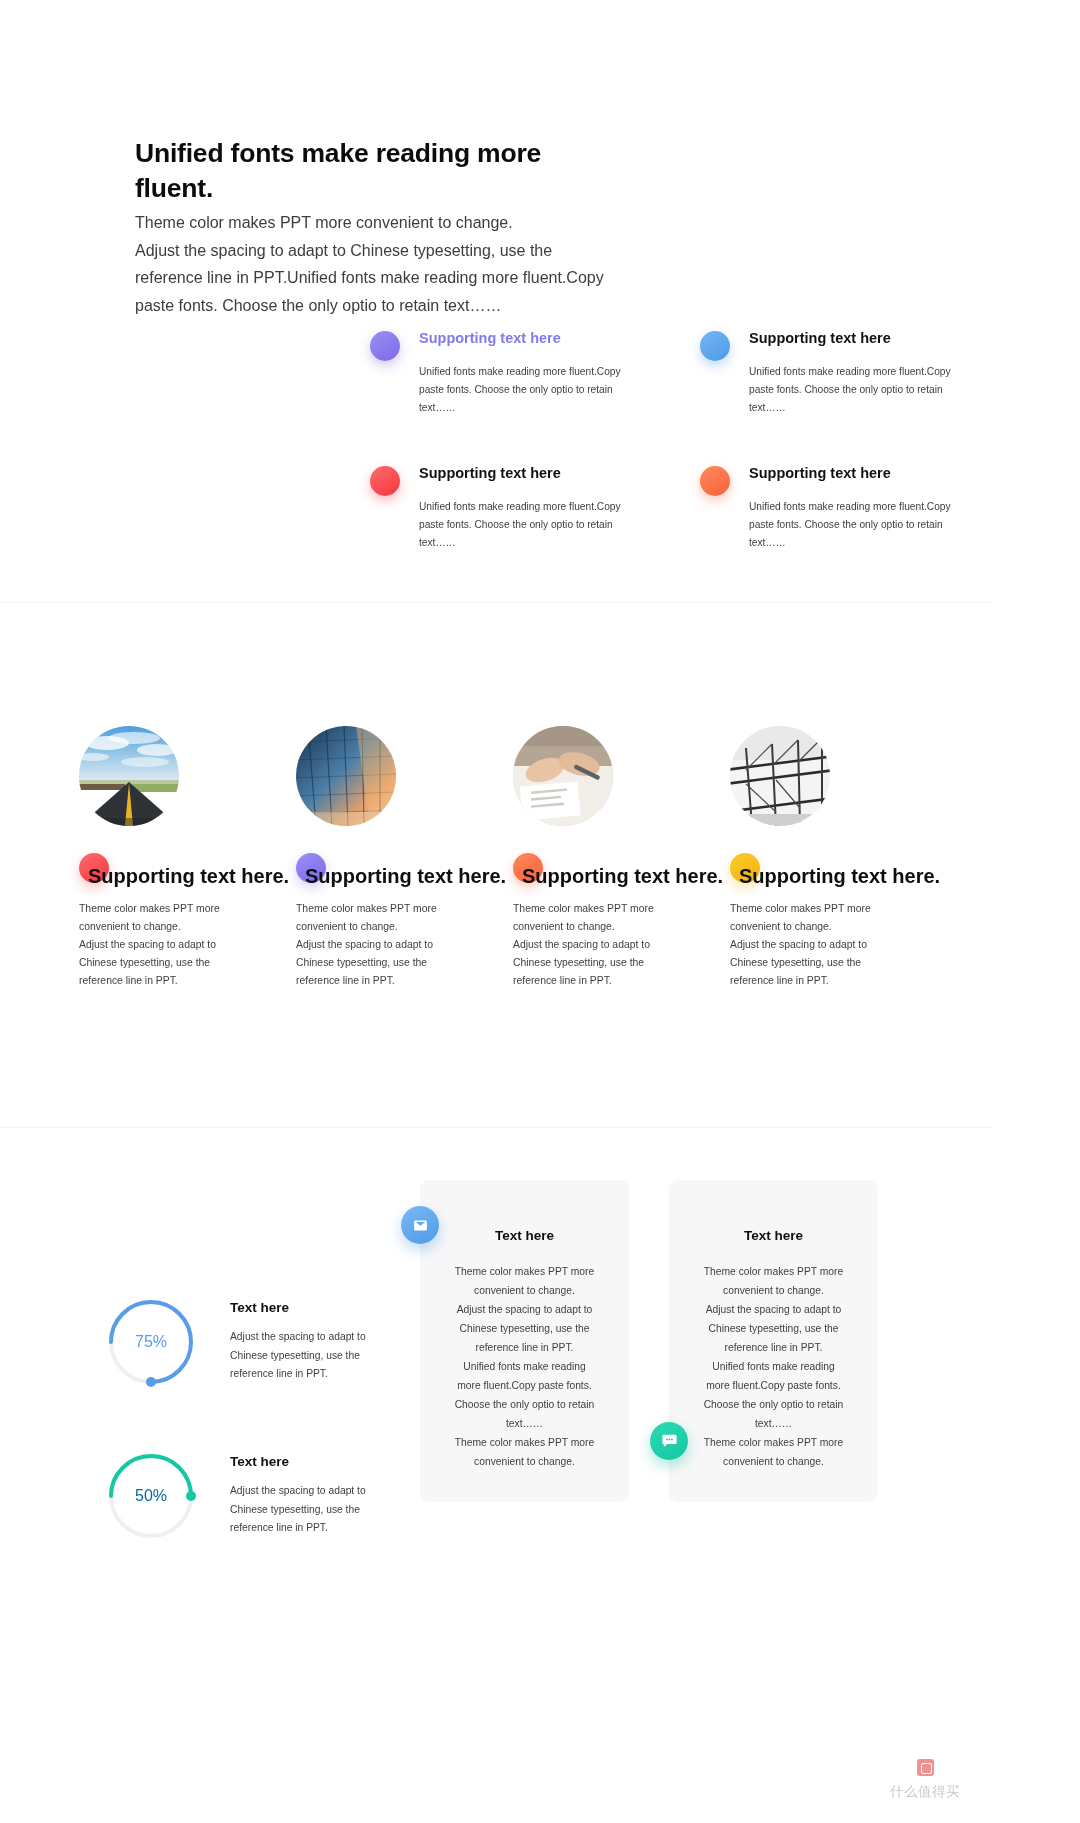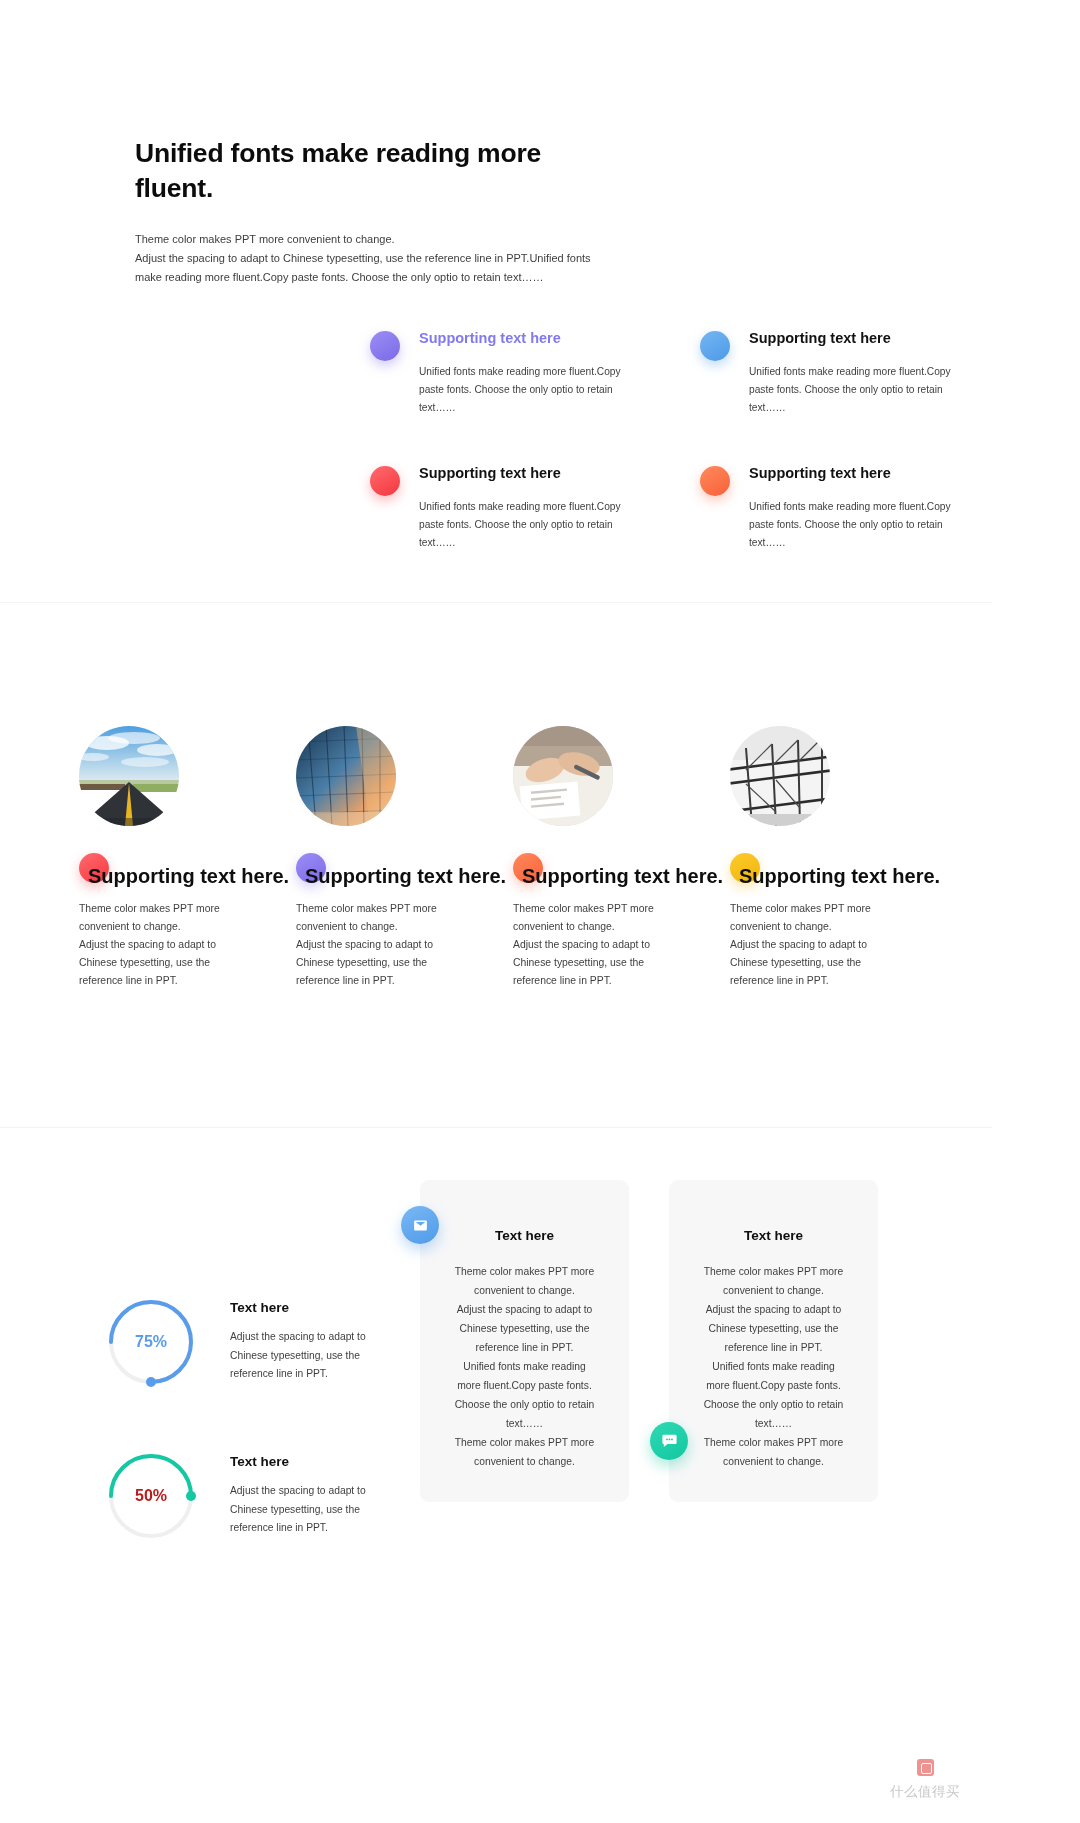--- a/index.html
+++ b/index.html
@@ -32,23 +32,23 @@
     width: 420px;
     font-size: 26.5px;
     font-weight: bold;
     line-height: 1.33;
     letter-spacing: -0.2px;
     color: #0c0c0c;
   }
   .hero-para {
     position: absolute;
     left: 135px;
-    top: 230px;
+    top: 209px;
     width: 470px;
-    font-size: 11px;
+    font-size: 16px;
     line-height: 1.72;
     color: #3d3d3d;
   }
 
   
   .feature-grid {
     position: absolute;
     left: 370px;
     top: 330px;
     width: 600px;
@@ -176,21 +176,21 @@
   }
   .ring-row { display: flex; align-items: center; margin-bottom: 62px; }
   .ring-wrap { position: relative; width: 92px; height: 92px; margin-right: 33px; }
   .ring-wrap svg { display: block; transform: rotate(-90deg); }
   .ring-label {
     position: absolute;
     left: 0; top: 0;
     width: 92px; height: 92px;
     display: flex; align-items: center; justify-content: center;
     font-size: 16px;
-    font-weight: bold;
+    font-weight: normal;
   }
   .ring-text { width: 170px; }
   .ring-title {
     font-size: 13.5px;
     font-weight: bold;
     color: #111111;
     margin-bottom: 13px;
   }
   .ring-desc {
     font-size: 10.3px;
@@ -488,21 +488,21 @@
         </div>
       </div>
 
       <div class="ring-row">
         <div class="ring-wrap">
           <svg width="92" height="92" viewBox="0 0 92 92">
             <circle cx="46" cy="46" r="40" fill="none" stroke="#efefef" stroke-width="4"></circle>
             <circle id="arc-50" cx="46" cy="46" r="40" fill="none" stroke="#14c8a4" stroke-width="4" stroke-linecap="round" stroke-dasharray="251.33" stroke-dashoffset="125.66" transform="rotate(-90 46 46)"></circle>
             <circle id="knob-50" cx="46.00" cy="86.00" r="5" fill="#14c8a4"></circle>
           </svg>
-          <span class="ring-label" style="color:#b91c1c">50%</span>
+          <span class="ring-label" style="color:#0369a1">50%</span>
         </div>
         <div class="ring-text">
           <div class="ring-title">Text here</div>
           <div class="ring-desc">Adjust the spacing to adapt to
 Chinese typesetting, use the
 reference line in PPT.</div>
         </div>
       </div>
 
     </div>

